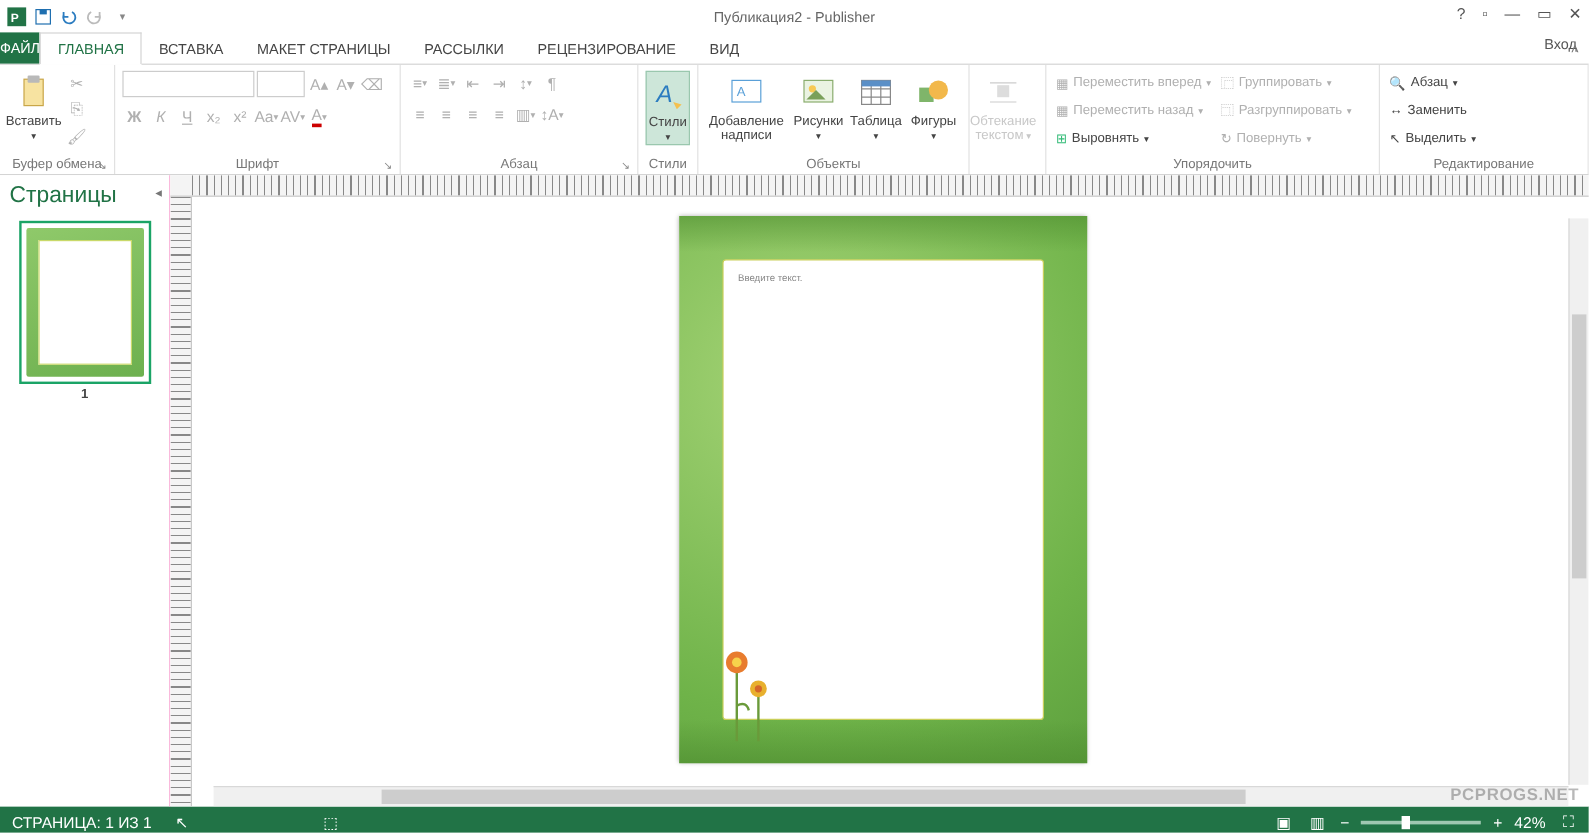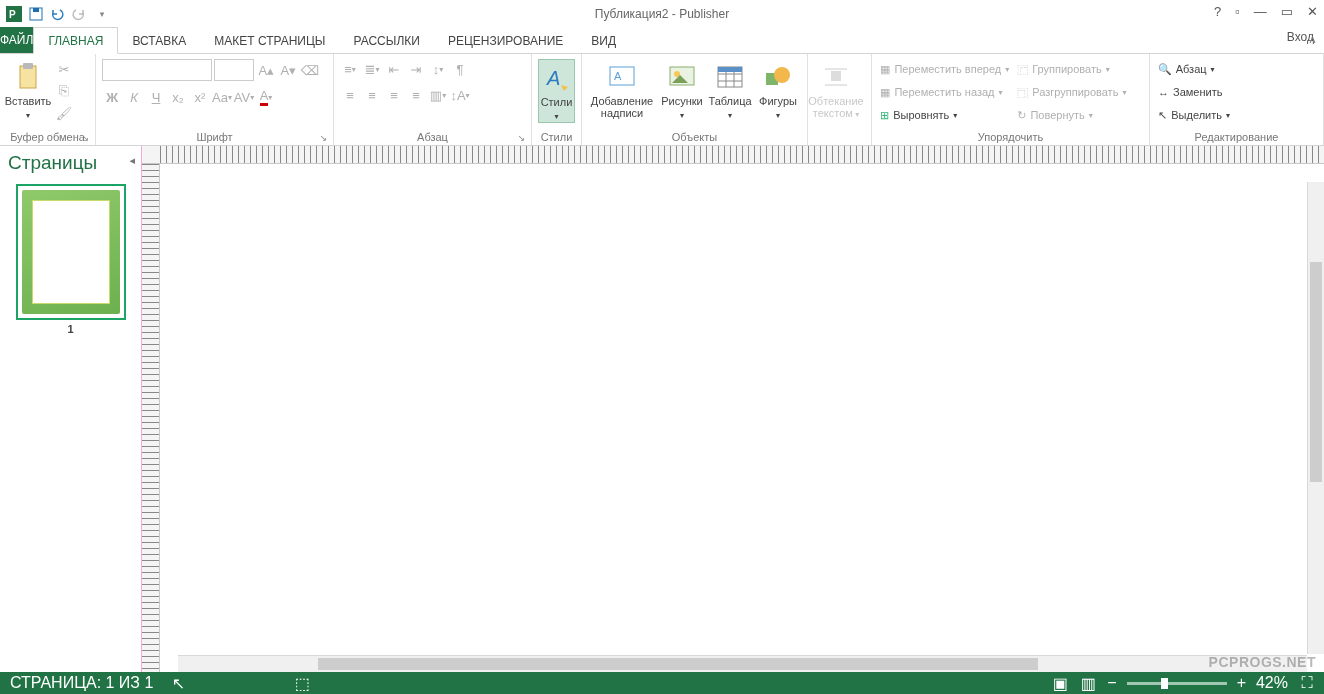--- a/index.html
+++ b/index.html
@@ -67,21 +67,21 @@
 .flower { position: absolute; bottom: 18px; left: 28px; }
 .flower svg { display: block; }
 
 
 .vscroll { position: absolute; right: 0; top: 18px; bottom: 18px; width: 17px; background: #f0f0f0; border-left: 1px solid #d8d8d8; }
 .vscroll .vthumb { position: absolute; left: 2px; right: 2px; top: 80px; height: 220px; background: #cdcdcd; }
 .hscroll { position: absolute; left: 18px; right: 17px; bottom: 0; height: 17px; background: #f0f0f0; border-top: 1px solid #d8d8d8; }
 .hscroll .hthumb { position: absolute; top: 2px; bottom: 2px; left: 140px; width: 720px; background: #cdcdcd; }
 
 
-.statusbar { height: 22px; background: #217346; color: #fff; display: flex; align-items: center; font-size: 16px; }
+.statusbar { height: 22px; background: #217346; color: #fff; display: flex; align-items: flex-end; font-size: 13px; }
 .statusbar .sb-left { padding: 0 10px; display: flex; gap: 16px; align-items: center; }
 .statusbar .sb-right { margin-left: auto; display: flex; align-items: center; gap: 10px; padding-right: 8px; }
 .zoom-slider { width: 100px; height: 3px; background: #9fc7b1; position: relative; }
 .zoom-slider .zhand { position: absolute; top: -4px; left: 34px; width: 7px; height: 11px; background: #fff; }
 .sb-ico { width: 18px; height: 18px; display: flex; align-items: center; justify-content: center; cursor: pointer; }
 .watermark { position: absolute; right: 8px; bottom: 24px; font-size: 14px; font-weight: bold; color: rgba(0,0,0,0.28); letter-spacing: .5px; font-family: Arial; }
 
 svg { display: block; }
 </style>
 </head>
@@ -356,20 +356,39 @@
 
   <div class="canvas-area">
     <div class="hruler">
         <div class="hruler-inner"></div>
       </div>
     <div class="canvas-body">
       <div class="vruler">
           <div class="vruler-inner"></div>
         </div>
       <div class="viewport">
+        <div class="page">
+          <div class="page-border"></div>
+          <div class="page-grass-top"></div>
+          <div class="page-grass-bot"></div>
+          <div class="page-inner">
+            <div class="page-text">Введите текст.</div>
+          </div>
+          <div class="flower">
+            <svg width="60" height="90">
+              <line x1="20" y1="90" x2="20" y2="30" stroke="#6a9a3a" stroke-width="2"></line>
+              <line x1="38" y1="90" x2="38" y2="50" stroke="#6a9a3a" stroke-width="2"></line>
+              <circle cx="20" cy="24" r="9" fill="#e87c2e"></circle>
+                <circle cx="20" cy="24" r="4" fill="#f7d24b"></circle>
+              <circle cx="38" cy="46" r="7" fill="#e8b02e"></circle>
+                <circle cx="38" cy="46" r="3" fill="#d4662a"></circle>
+              <path d="M20 60 Q28 56 30 64" fill="none" stroke="#6a9a3a" stroke-width="2"></path>
+            </svg>
+          </div>
+        </div>
         <div class="vscroll">
             <div class="vthumb"></div>
           </div>
         <div class="hscroll">
             <div class="hthumb"></div>
           </div>
       </div>
     </div>
   </div>
 </div>

